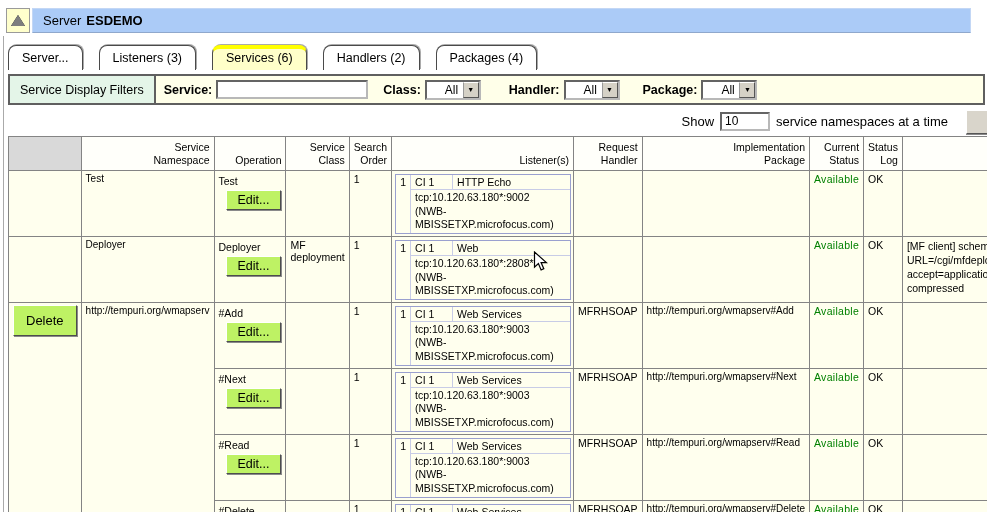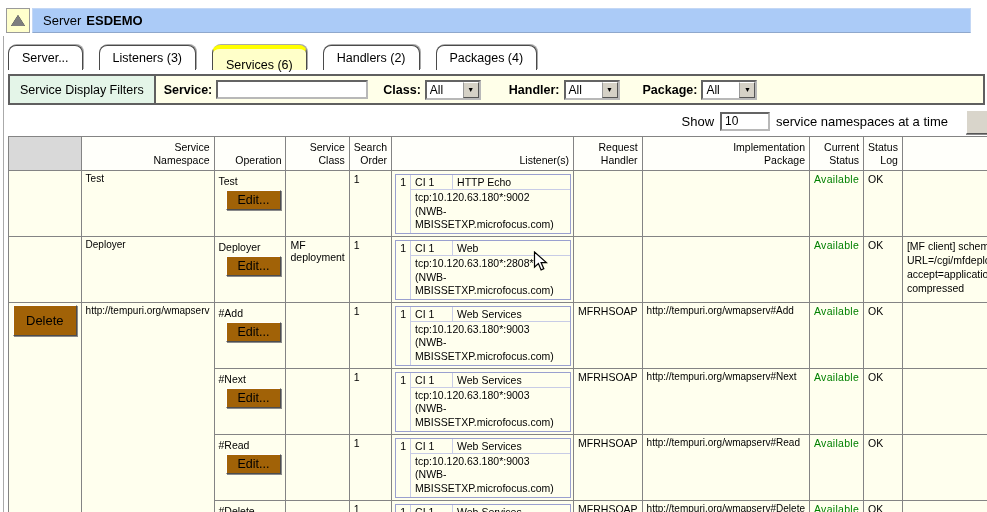--- a/index.html
+++ b/index.html
@@ -27,41 +27,41 @@
   }
   .hdr-bar b { margin-left:5px; }
 
   
   .tabs { position:absolute; top:45px; left:8px; display:flex; gap:16px; align-items:flex-end; }
   .tab {
     border:1px solid #4a4a4a; border-bottom:none; border-radius:8px 8px 0 0;
     background:#ffffff; padding:5px 13px 6px; font-size:12.5px; height:25px;
     box-shadow: 1px -1px 0 #aaa; cursor:default; white-space:nowrap;
   }
-  .tab.active { background:#ffffc9; border-top:4px solid #ffff00; padding-top:9px; }
+  .tab.active { background:#ffffc9; border-top:4px solid #ffff00; padding-top:2px; }
 
   
   .filterbar {
     position:absolute; top:74px; left:8px; width:977px; height:31px;
     border:2px solid #5f5f5f; background:#ffffe9;
     display:flex; align-items:center; font-size:12.5px;
   }
   .filter-title {
     background:#e4f5e8; border-right:2px solid #5f5f5f; height:100%;
     display:flex; align-items:center; padding:0 10px; flex:none;
   }
   .flabel { font-weight:bold; white-space:nowrap; }
   .ml8{margin-left:8px;} .ml15{margin-left:15px;} .ml20{margin-left:28px;} .ml23{margin-left:23px;}
   .finput {
     width:152px; height:19px; margin-left:4px; font-size:12px; padding:1px 3px;
     border:2px inset #b8b8b8; background:#fff; font-family:"Liberation Sans",sans-serif;
   }
   .fselect {
     display:inline-flex; width:56px; height:20px; margin-left:4px;
-    border:2px inset #b8b8b8; background:#fff; align-items:stretch; cursor:default;
+    border:2px inset #b8b8b8; background:#fff; align-items:stretch; cursor:default;padding-left:15px;
   }
   .fselect .sel-text { flex:1; font-size:12px; padding:1px 0 0 3px; }
   .fselect .sel-btn {
     width:16px; background:#d5d1c6; border-left:1px solid #999;
     display:flex; align-items:center; justify-content:center;
     font-size:7px; color:#000; border-top:1px solid #fff;
     border-right:1px solid #555; border-bottom:1px solid #555;
   }
 
   
@@ -96,21 +96,21 @@
   .ns-cell { white-space:nowrap; overflow:hidden; font-size:10px; padding-top:4px; }
   .op-label { margin-bottom:3px; padding-top:2px; }
   .impl-cell { white-space:nowrap; overflow:hidden; font-size:10px; padding-top:4px; }
   .avail { color:#008000; letter-spacing:0.3px; padding-top:4px; }
   .oklog { padding-top:4px; }
   .rh-cell { padding-top:4px; }
   .cfg-cell { line-height:1.35; }
 
   
   .btn {
-    background:#a16207; color:#000; font-family:"Liberation Sans",sans-serif;
+    background:#bef264; color:#000; font-family:"Liberation Sans",sans-serif;
     border-top:1px solid #fff; border-left:1px solid #fff;
     border-right:1px solid #4d4d4d; border-bottom:1px solid #4d4d4d;
     box-shadow:1px 1px 0 #8a8a8a; font-size:12.5px; cursor:default;
   }
   .btn-edit { padding:2px 11px; margin-left:7px; }
   .btn-delete { padding:7px 12px; font-size:13px; }
 
   
   table.lt {
     border-collapse:separate; border-spacing:0; width:176px; margin:1px 0 0 1px;

